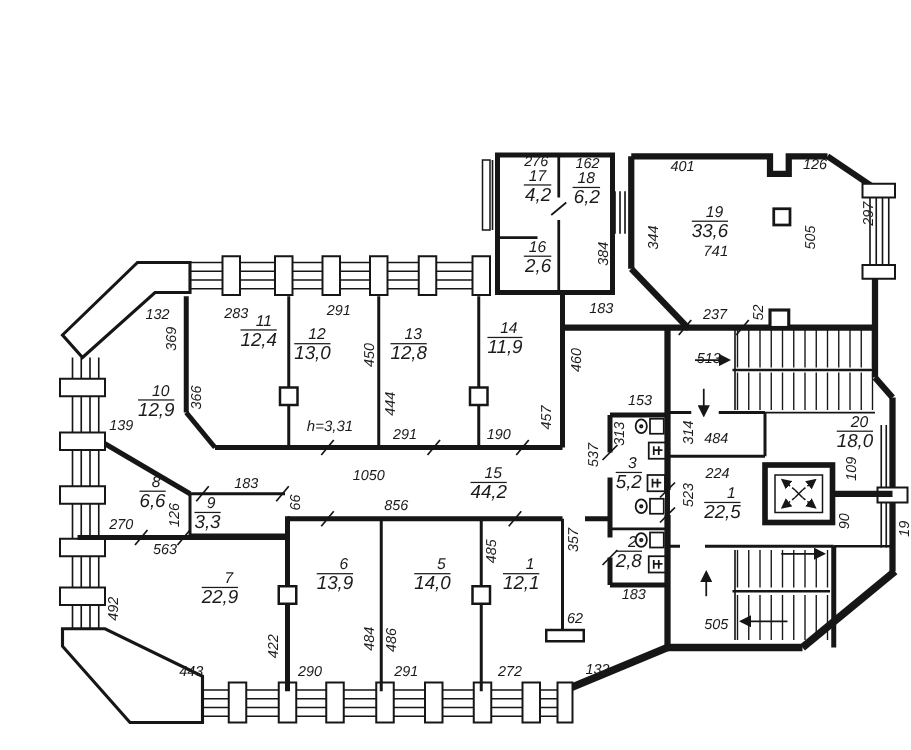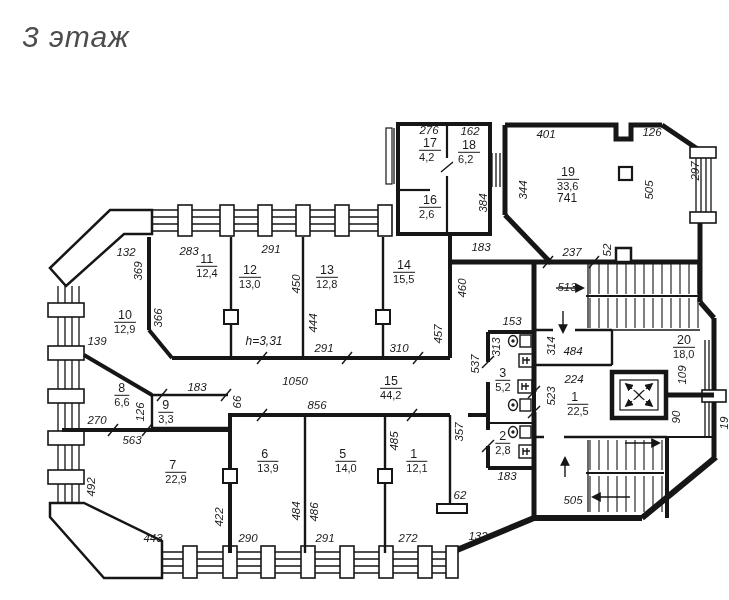--- a/index.html
+++ b/index.html
@@ -2,35 +2,34 @@
 <html><head>
 <meta charset="utf-8">
 <style>
   html,body{margin:0;padding:0;background:#fff;}
   #canvas{position:relative;width:729px;height:600px;background:#fff;overflow:hidden;
           font-family:"Liberation Sans",sans-serif;}
   #plan-svg{position:absolute;left:0;top:0;}
   #page-title{position:absolute;left:22px;top:20px;margin:0;font-style:italic;font-weight:normal;
               font-size:30px;letter-spacing:1px;color:#4c4c4c;}
   #labels{position:absolute;left:0;top:0;width:729px;height:600px;pointer-events:none;}
-  .room-label{position:absolute;transform:translate(-50%,-52%);text-align:left;color:#1b1b1b;
-              line-height:1.12;white-space:nowrap;}
+  .room-label{position:absolute;transform:translate(-50%,-52%);text-align:right;color:#1b1b1b;
+              font-style:italic;line-height:1.12;white-space:nowrap;}
   .room-label .num{display:block;font-size:12.5px;border-bottom:1.3px solid #1b1b1b;padding:0 4px;}
-  .room-label .area{display:block;font-size:11px;}
+  .room-label .area{display:block;font-size:15px;}
   .room-label .extra{display:block;font-size:12px;}
   .dim{position:absolute;transform:translate(-50%,-50%);font-style:italic;font-size:11.5px;
        color:#1b1b1b;white-space:nowrap;}
   .dim.v{transform:translate(-50%,-50%) rotate(-90deg);}
   .note{position:absolute;transform:translate(-50%,-50%);font-style:italic;font-size:12px;color:#1b1b1b;white-space:nowrap;}
 </style>
 </head>
 <body>
 
 <div id="canvas">
-  <h1 id="page-title">3 этаж</h1>
 
   <svg id="plan-svg" width="729" height="600" viewBox="0 0 729 600" fill="none" stroke="#161616" stroke-linecap="butt">
     <defs>
       <marker id="ah" viewBox="0 0 10 10" refX="8" refY="5" markerWidth="7" markerHeight="7" orient="auto-start-reverse">
           <path d="M0,0L10,5L0,10z" fill="#161616" stroke="none"></path>
         </marker>
     </defs>
 
     <g>
       <path d="M50,268 L110,210 L152,210 L152,234 L124,234 L66,286 Z" stroke-width="2.5" fill="#fff"></path>
@@ -245,21 +244,21 @@
       <div class="room-label" style="left: 250px; top: 277px;">
         <span class="num">12</span>
         <span class="area">13,0</span>
       </div>
       <div class="room-label" style="left: 327px; top: 277px;">
         <span class="num">13</span>
         <span class="area">12,8</span>
       </div>
       <div class="room-label" style="left: 404px; top: 272px;">
         <span class="num">14</span>
-        <span class="area">15,5</span>
+        <span class="area">11,9</span>
       </div>
       <div class="room-label" style="left: 391px; top: 388px;">
         <span class="num">15</span>
         <span class="area">44,2</span>
       </div>
       <div class="room-label" style="left: 122px; top: 395px;">
         <span class="num">8</span>
         <span class="area">6,6</span>
       </div>
       <div class="room-label" style="left: 166px; top: 412px;">
@@ -313,21 +312,21 @@
       <span class="dim" style="left: 189px; top: 251px;">283</span>
       <span class="dim" style="left: 271px; top: 249px;">291</span>
       <span class="dim v" style="left: 138px; top: 271px;">369</span>
       <span class="dim v" style="left: 158px; top: 318px;">366</span>
       <span class="dim v" style="left: 296px; top: 284px;">450</span>
       <span class="dim v" style="left: 313px; top: 323px;">444</span>
       <span class="dim v" style="left: 462px; top: 288px;">460</span>
       <span class="dim v" style="left: 438px; top: 334px;">457</span>
       <span class="dim" style="left: 97px; top: 341px;">139</span>
       <span class="dim" style="left: 324px; top: 348px;">291</span>
-      <span class="dim" style="left: 399px; top: 348px;">310</span>
+      <span class="dim" style="left: 399px; top: 348px;">190</span>
       <span class="dim" style="left: 295px; top: 371px; margin-top: 10px;">1050</span>
       <span class="dim v" style="left: 475px; top: 364px;">537</span>
       <span class="dim" style="left: 197px; top: 387px;">183</span>
       <span class="dim v" style="left: 237px; top: 402px;">66</span>
       <span class="dim" style="left: 317px; top: 405px;">856</span>
       <span class="dim" style="left: 97px; top: 420px;">270</span>
       <span class="dim v" style="left: 140px; top: 412px;">126</span>
       <span class="dim" style="left: 132px; top: 440px; text-align: center;">563</span>
       <span class="dim v" style="left: 91px; top: 487px;">492</span>
       <span class="dim v" style="left: 219px; top: 517px;">422</span>

